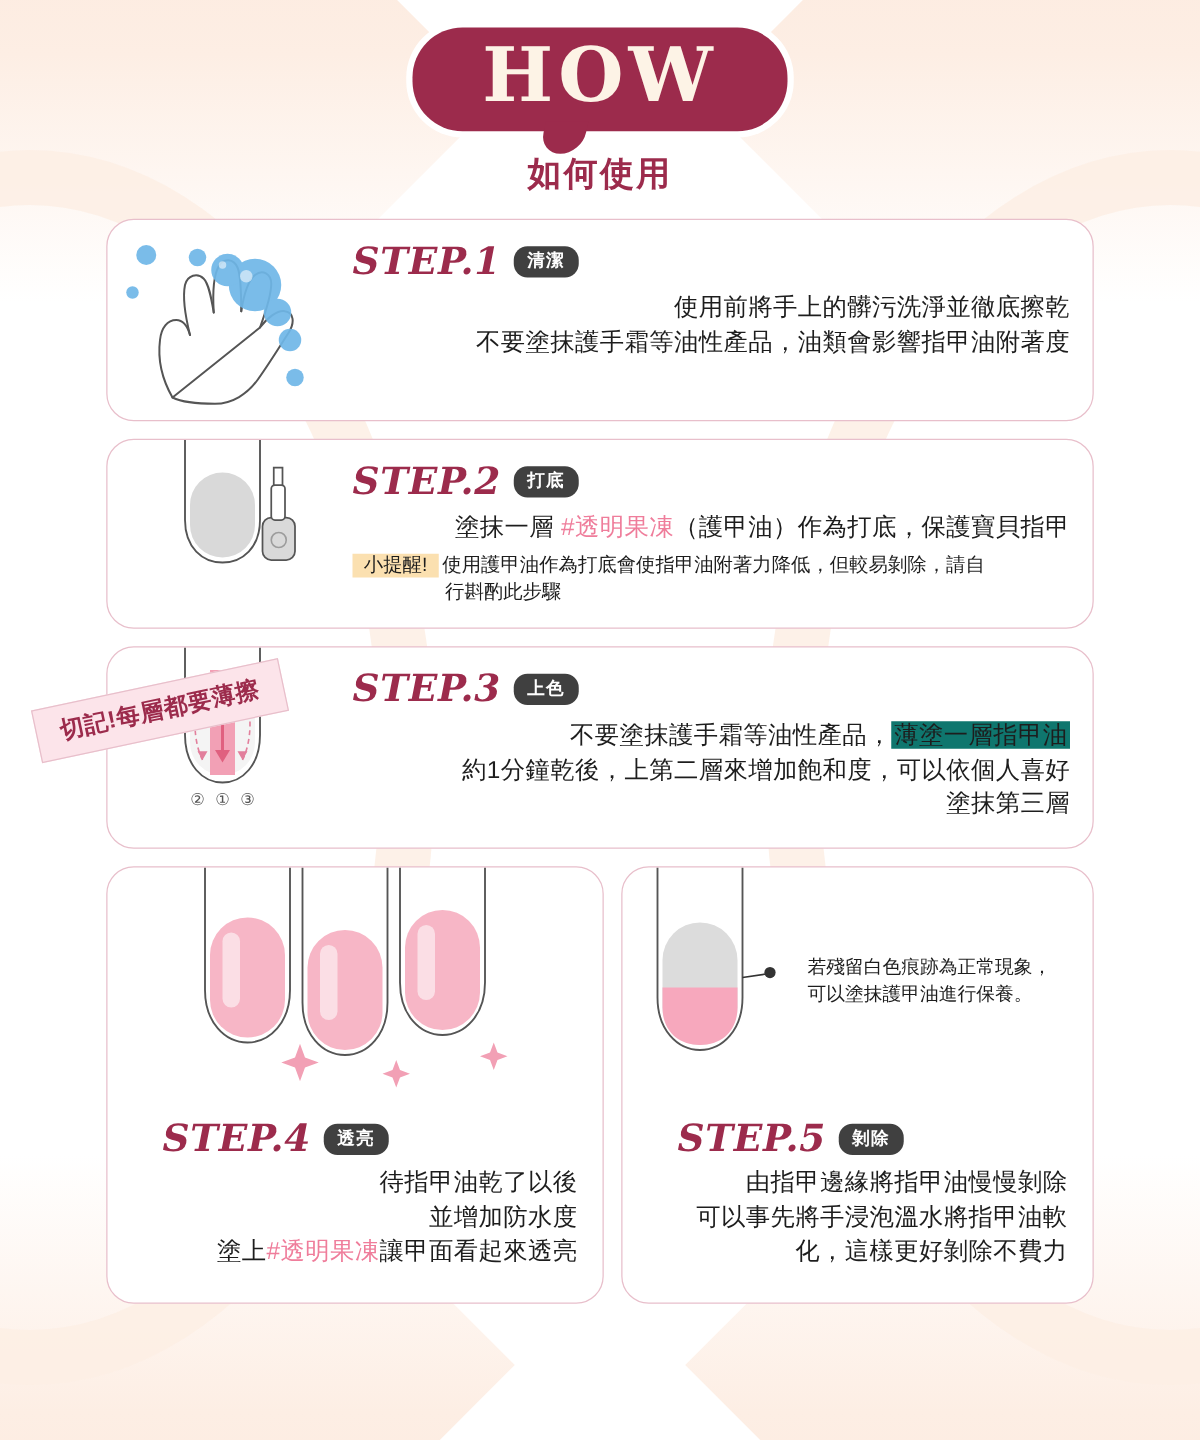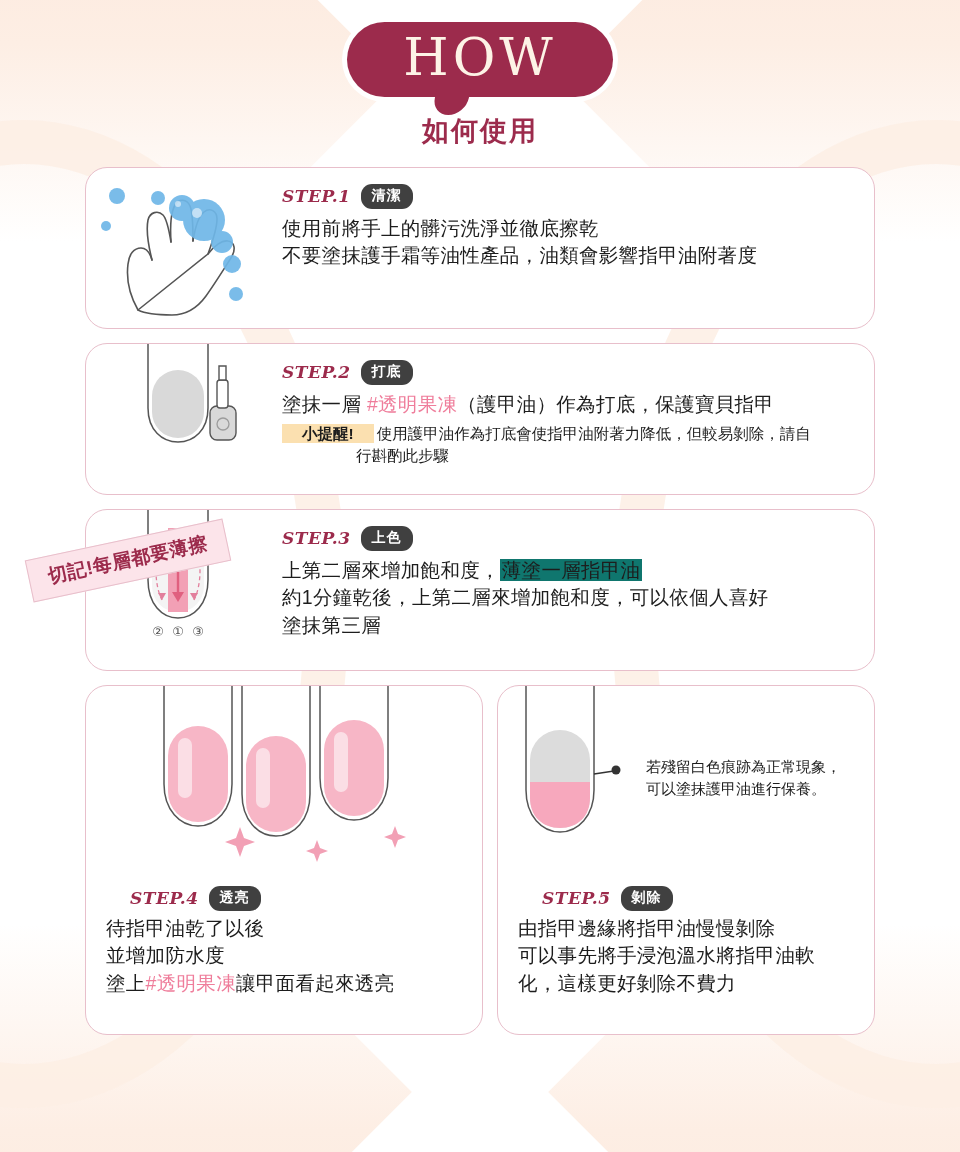--- a/index.html
+++ b/index.html
@@ -63,22 +63,22 @@
   .how-bubble {
     display: inline-block;
     position: relative;
     background: #9c2b4c;
     border-radius: 40px;
     padding: 8px 56px 12px;
     box-shadow: 0 0 0 5px #ffffff;
   }
   .how-bubble .how-text {
     font-family: "DejaVu Serif", "Liberation Serif", serif;
-    font-weight: normal;
-    font-size: 52px;
+    font-weight: bold;
+    font-size: 60px;
     letter-spacing: 4px;
     color: #fdf3e6;
     line-height: 1.05;
     display: block;
   }
   .how-bubble::after {
     content: "";
     position: absolute;
     left: 50%;
     margin-left: -46px;
@@ -127,51 +127,52 @@
   .step-head {
     display: flex;
     align-items: center;
     gap: 10px;
     margin-bottom: 6px;
   }
   .step-label {
     font-family: "DejaVu Serif", "Liberation Serif", serif;
     font-weight: bold;
     font-style: italic;
-    font-size: 17px;
+    font-size: 30px;
     color: #9c2b4c;
     letter-spacing: 0.5px;
   }
   .step-tag {
     font-size: 14px;
     font-weight: bold;
     color: #ffffff;
     background: #404040;
     border-radius: 11px;
     padding: 3px 11px 4px;
     letter-spacing: 1px;
   }
   .step-text {
     font-size: 19.5px;
     line-height: 1.42;
     color: #1d1d1d;
     letter-spacing: .3px;
+    text-align: right;
   }
   .pink-word { color: #ef7d9b; }
   .hl-yellow { background: #0f766e; padding: 0 2px; }
   .tip-line {
     margin-top: 5px;
     font-size: 15.5px;
     line-height: 1.38;
     color: #1d1d1d;
   }
   .tip-badge {
     background: #fbe0b0;
-    font-weight: bold;
-    padding: 1px 20px;
+    font-weight: normal;
+    padding: 1px 9px;
     margin-right: 3px;
   }
   .tip-indent { padding-left: 74px; display: block; }
 
   
   .ribbon {
     position: absolute;
     left: -58px;
     top: 372px;
     width: 192px;
@@ -203,20 +204,21 @@
   .card-5 { width: 378px; height: 350px; }
   .b-art { position: relative; height: 200px; }
   .b-body { padding: 0 20px; }
   .b-body .step-head { margin-bottom: 4px; margin-left: 24px; }
 
   .note-text {
     position: absolute;
     font-size: 15px;
     line-height: 1.45;
     color: #1d1d1d;
+    font-family: Liberation Mono, monospace;
   }
 
   svg { display: block; }
 </style>
 </head>
 <body>
 
 <div class="corner corner-tl"></div>
 <div class="corner corner-tr"></div>
 <div class="corner corner-bl"></div>
@@ -331,21 +333,21 @@
             <text x="112" y="126">③</text>
           </g>
         </svg>
       </div>
       <div class="card-body">
         <div class="step-head">
           <span class="step-label">STEP.3</span>
           <span class="step-tag">上色</span>
         </div>
         <div class="step-text">
-          <span>上第二層來增加飽和度，</span><span class="hl-yellow">薄塗一層指甲油</span>
+          <span>不要塗抹護手霜等油性產品，</span><span class="hl-yellow">薄塗一層指甲油</span>
         </div>
         <div class="step-text">約1分鐘乾後，上第二層來增加飽和度，可以依個人喜好</div>
         <div class="step-text">塗抹第三層</div>
       </div>
     </div>
   </div>
 
   <div class="bottom-row">
 
     <div class="card-45 card-4">

